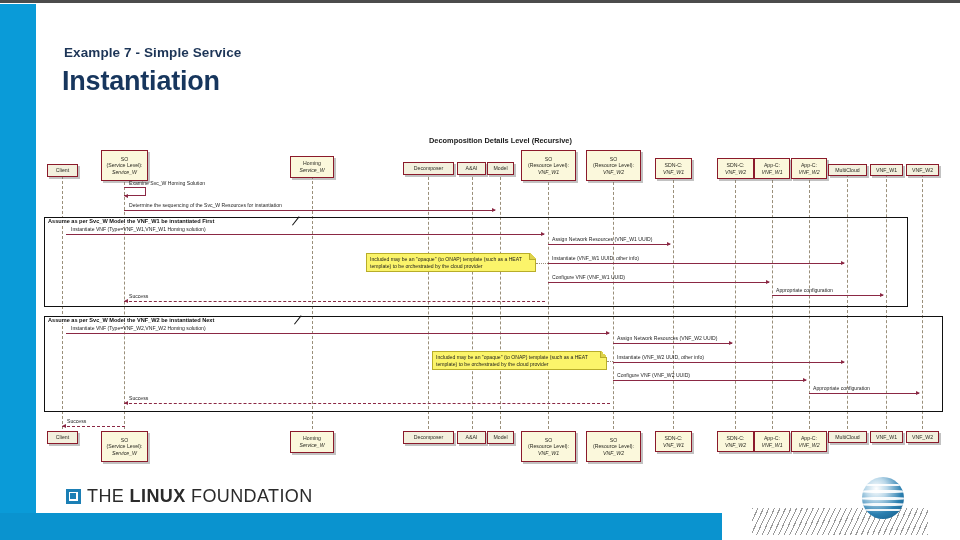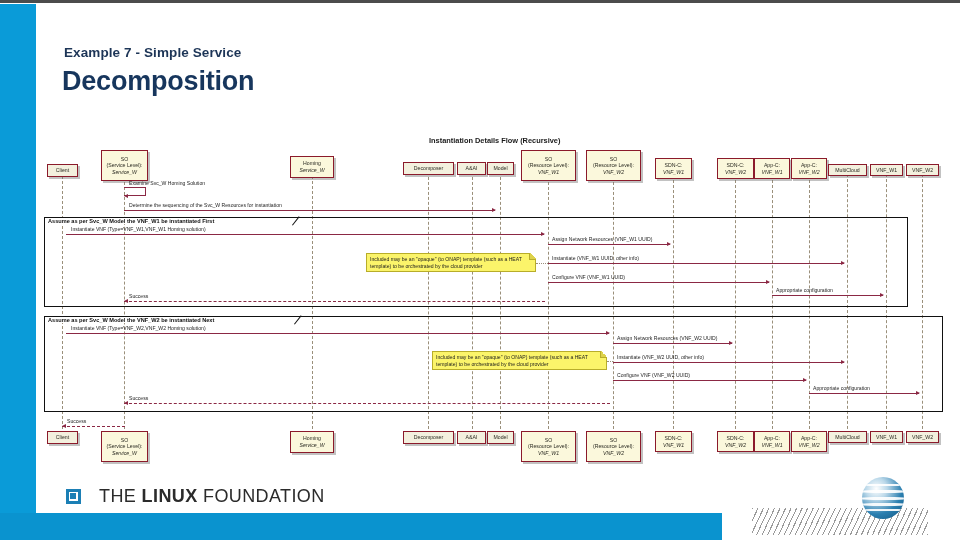--- a/index.html
+++ b/index.html
@@ -48,21 +48,21 @@
 
   
   .note{position:absolute;background:#fbf46a;border:1px solid #b8ad2a;
         font-size:5.1px;color:#1c1c1c;line-height:1.42;padding:2px 3px;
         box-sizing:border-box;}
   .note .fold{position:absolute;right:-1px;top:-1px;width:6px;height:6px;
         background:linear-gradient(225deg,#ffffff 50%,#ddd24c 50%);border-left:1px solid #b8ad2a;border-bottom:1px solid #b8ad2a;}
   .noteline{position:absolute;border-top:1px dotted #9a8f7a;}
 
   
-  .lf{position:absolute;left:66px;top:486px;display:flex;align-items:center;gap:18px;}
+  .lf{position:absolute;left:66px;top:486px;display:flex;align-items:center;gap:6px;}
   .lf-mark{width:15px;height:15px;border:3px solid #1b7fb5;box-sizing:border-box;position:relative;background:#fff;}
   .lf-mark::after{content:"";position:absolute;left:1px;top:1px;width:6px;height:6px;background:#1b7fb5;}
   .lf-text{font-size:18px;letter-spacing:.4px;color:#2b2b2b;white-space:nowrap;}
   .lf-text b{font-weight:bold;}
   .lf-text span.thin{font-weight:normal;}
 
   .hatch{position:absolute;left:752px;top:508px;width:176px;height:27px;
      background:repeating-linear-gradient(115deg,#9a9a9a 0px,#9a9a9a 1px,#ffffff 1px,#ffffff 5px);}
   .att{position:absolute;left:862px;top:477px;width:42px;height:42px;border-radius:50%;
      background:radial-gradient(circle at 34% 28%,#ffffff 0%,#bcd9ea 26%,#2b7fb0 62%,#10537e 100%);
@@ -71,25 +71,25 @@
 </style>
 </head>
 <body>
 
 <div class="top-rule"></div>
 <div class="left-bar"></div>
 <div class="slide"></div>
 <div class="bottom-bar"></div>
 
 <div class="kicker">Example 7 - Simple Service</div>
-<div class="title">Decomposition</div>
+<div class="title">Instantiation</div>
 
 <div class="diagram">
 
-  <div class="dg-title">Instantiation Details Flow (Recursive)</div>
+  <div class="dg-title">Decomposition Details Level (Recursive)</div>
 
   <div class="lifeline" style="left:18px;  top:44px; height:258px;"></div>
   <div class="lifeline" style="left:80px;  top:50px; height:252px;"></div>
   <div class="lifeline" style="left:268px; top:44px; height:258px;"></div>
   <div class="lifeline" style="left:384px; top:40px; height:262px;"></div>
   <div class="lifeline" style="left:428px; top:40px; height:262px;"></div>
   <div class="lifeline" style="left:456px; top:40px; height:262px;"></div>
   <div class="lifeline" style="left:504px; top:50px; height:252px;"></div>
   <div class="lifeline" style="left:569px; top:50px; height:252px;"></div>
   <div class="lifeline" style="left:629px; top:48px; height:254px;"></div>

